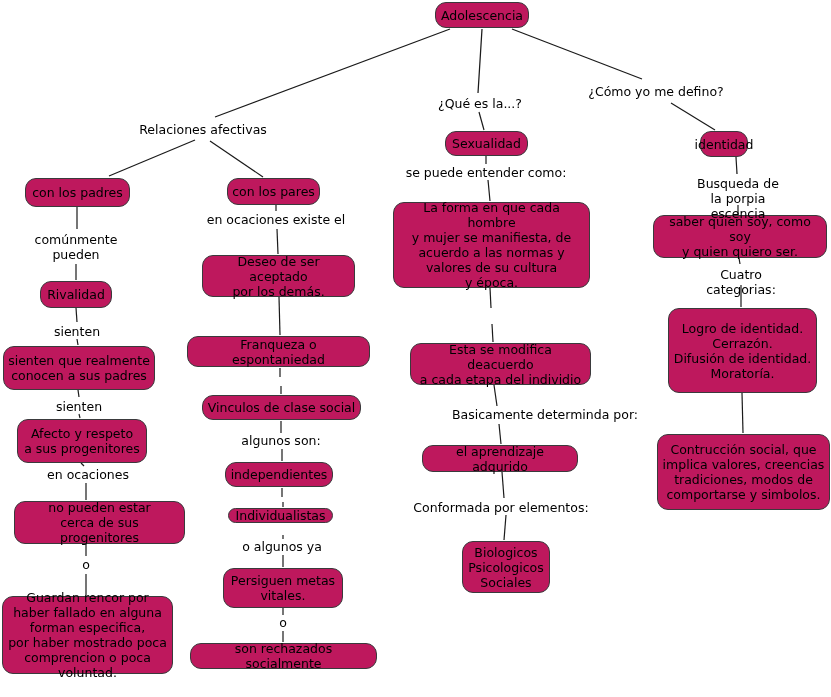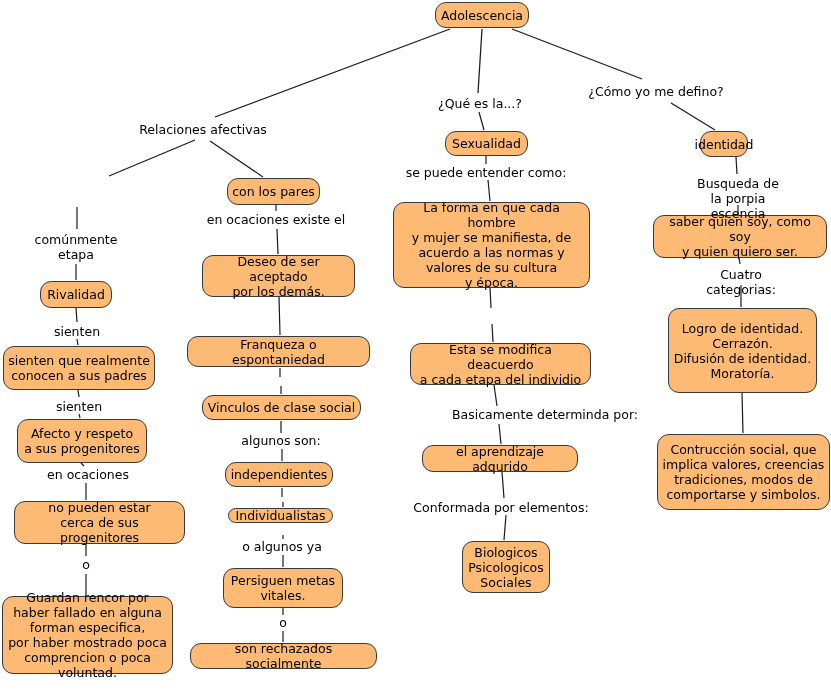--- a/index.html
+++ b/index.html
@@ -16,21 +16,21 @@
     overflow: hidden;
   }
   .connector-layer {
     position: absolute;
     left: 0; top: 0;
     width: 831px; height: 697px;
   }
   .node {
     position: absolute;
     box-sizing: border-box;
-    background: #fdba74;
+    background: #be185d;
     border: 1.4px solid #3a3a3c;
     border-radius: 11px;
     display: flex;
     align-items: center;
     justify-content: center;
     text-align: center;
     white-space: pre-line;
     font-size: 12.5px;
     line-height: 15px;
     color: #000000;
@@ -93,20 +93,21 @@
       <line x1="506" y1="515" x2="504" y2="540"></line>
       <line x1="736" y1="157" x2="737" y2="174"></line>
       <line x1="738" y1="205" x2="738" y2="214"></line>
       <line x1="739" y1="258" x2="740" y2="264"></line>
       <line x1="741" y1="285" x2="741" y2="307"></line>
       <line x1="742" y1="393" x2="743" y2="433"></line>
     </g>
   </svg>
 
   <div class="node" style="left:435px; top:2px;   width:94px;  height:26px;">Adolescencia</div>
+  <div class="node" style="left:25px;  top:178px; width:105px; height:29px;">con los padres</div>
   <div class="node" style="left:40px;  top:281px; width:72px;  height:27px;">Rivalidad</div>
   <div class="node" style="left:3px;   top:346px; width:152px; height:44px;">sienten que realmente
 conocen a sus padres</div>
   <div class="node" style="left:17px;  top:419px; width:130px; height:44px;">Afecto y respeto
 a sus progenitores</div>
   <div class="node" style="left:14px;   top:501px; width:171px; height:43px;">no pueden estar
 cerca de sus progenitores</div>
   <div class="node" style="left:2px;   top:596px; width:171px; height:78px;">Guardan rencor por
 haber fallado en alguna
 forman especifica,
@@ -135,30 +136,30 @@
   <div class="node" style="left:462px; top:541px; width:88px;  height:52px;">Biologicos
 Psicologicos
 Sociales</div>
   <div class="node" style="left:700px; top:131px; width:48px;  height:26px;">identidad</div>
   <div class="node" style="left:668px; top:308px; width:149px; height:85px;">Logro de identidad.
 Cerrazón.
 Difusión de identidad.
 Moratoría.</div>
   <div class="node" style="left:653px; top:215px; width:174px; height:43px;">saber quien soy, como soy
 y quien quiero ser.</div>
-  <div class="node" style="left:657px; top:434px; width:173px; height:76px;border-radius:12px;">Contrucción social, que
+  <div class="node" style="left:657px; top:434px; width:173px; height:76px;">Contrucción social, que
 implica valores, creencias
 tradiciones, modos de
 comportarse y simbolos.</div>
 
   <div class="linklabel" style="left:203px; top:122px;">Relaciones afectivas</div>
   <div class="linklabel" style="left:480px; top:96px;">¿Qué es la...?</div>
   <div class="linklabel" style="left:656px; top:84px;">¿Cómo yo me defino?</div>
   <div class="linklabel" style="left:76px;  top:232px;">comúnmente
-etapa</div>
+pueden</div>
   <div class="linklabel" style="left:77px;  top:324px;">sienten</div>
   <div class="linklabel" style="left:79px;  top:399px;">sienten</div>
   <div class="linklabel" style="left:88px;  top:467px;">en ocaciones</div>
   <div class="linklabel" style="left:86px;  top:557px;">o</div>
   <div class="linklabel" style="left:276px; top:212px;">en ocaciones existe el</div>
   <div class="linklabel" style="left:281px; top:433px;text-align:center;">algunos son:</div>
   <div class="linklabel" style="left:282px; top:539px;">o algunos ya</div>
   <div class="linklabel" style="left:283px; top:615px;">o</div>
   <div class="linklabel" style="left:486px; top:165px;">se puede entender como:</div>
   <div class="linklabel" style="left:499px; top:407px;margin-left:46px;">Basicamente determinda por:</div>

